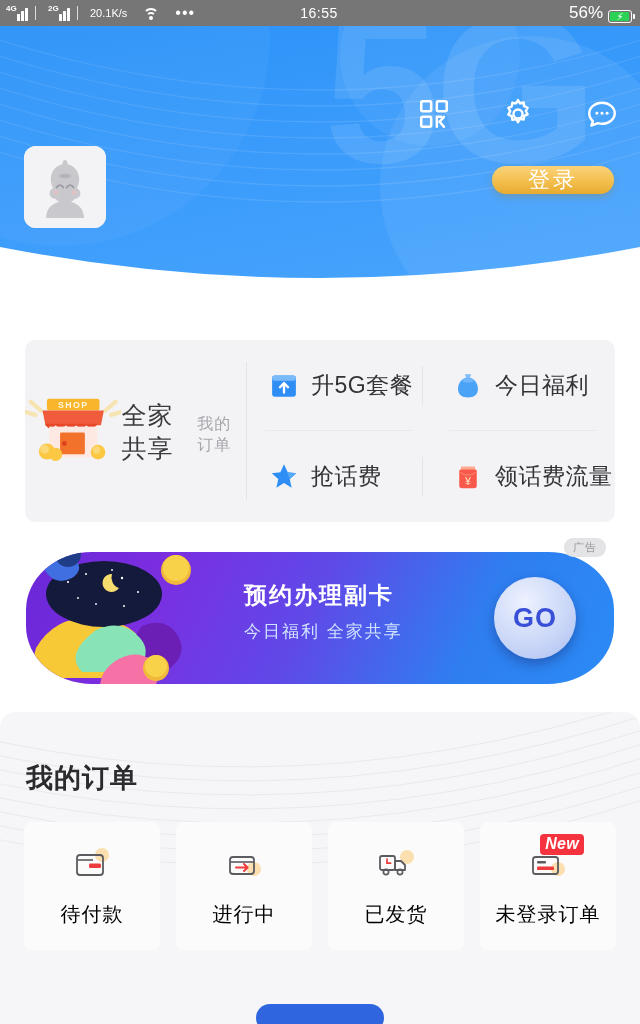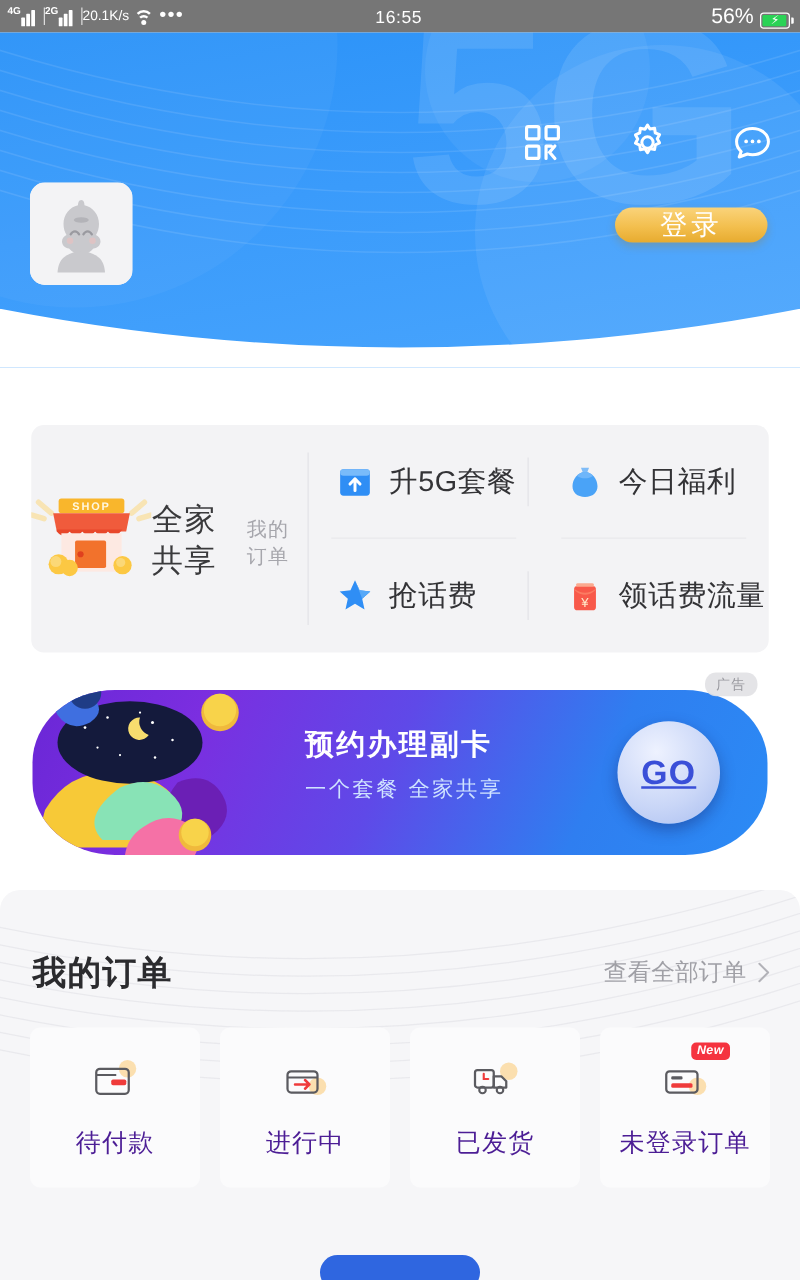--- a/index.html
+++ b/index.html
@@ -9,21 +9,21 @@
     background: #ffffff; overflow: hidden;
   }
   .screen { position: relative; width: 640px; height: 1024px; overflow: hidden; background:#fff; }
 
   
   .statusbar {
     position: absolute; top: 0; left: 0; width: 640px; height: 26px;
     background: #767676; color: #ffffff;
     display: flex; align-items: center; font-size: 17px;
   }
-  .sb-left { display: flex; align-items: center; gap: 4px; padding-left: 6px; flex: 1; }
+  .sb-left { display: flex; align-items: center; gap: 16px; padding-left: 6px; flex: 1; }
   .sb-center { flex: 0 0 auto; font-size: 14px; letter-spacing: .5px; }
   .sb-right { display: flex; align-items: flex-end; justify-content: flex-end; gap: 5px; padding-right: 8px; flex: 1; font-size: 17px; }
   .sig { display: inline-flex; align-items: flex-end; gap: 1px; height: 15px; position: relative; padding-left: 11px; }
   .sig span { display:block; width: 3px; background: #fff; border-radius: .5px; }
   .sig span:nth-child(1){height:4px} .sig span:nth-child(2){height:7px}
   .sig span:nth-child(3){height:10px} .sig span:nth-child(4){height:13px}
   .sig .g { position:absolute; left:0; top:-1px; font-size:8px; line-height:8px; font-weight:bold; }
   .sig::after { content:""; position:absolute; right:-4px; top:0; width:1px; height:14px; background:rgba(255,255,255,.75); }
   .netspeed { font-size: 11px; }
   .wifi { position: relative; width: 16px; height: 13px; }
@@ -104,43 +104,43 @@
   }
   .bnr-text { position:absolute; left: 218px; top: 28px; }
   .bnr-title { color:#fff; font-size: 23px; font-weight: bold; letter-spacing: 2px; }
   .bnr-sub { color:#cfe3ff; font-size: 17px; letter-spacing: 2px; margin-top: 9px; }
   .go-btn {
     position:absolute; right: 38px; top: 50%; transform: translateY(-50%);
     width: 82px; height: 82px; border-radius:50%;
     background: radial-gradient(circle at 38% 30%, #eef2ff 0%, #c9d6f7 58%, #a8bdf0 100%);
     box-shadow: 0 5px 12px rgba(20,20,80,.35);
     display:flex; align-items:center; justify-content:center;
-    color:#3a4fd8; font-size: 27px; font-weight:bold; letter-spacing:1px; cursor:pointer;text-decoration:underline;
+    color:#3a4fd8; font-size: 27px; font-weight:bold; letter-spacing:1px; cursor:pointer;
   }
   .bnr-art { position:absolute; left: 0; top: 0; width: 200px; height: 132px; }
 
   
   .orders {
     position:absolute; left:0; top: 712px; width:640px; height: 312px;
     background:#f6f6f8; border-radius: 16px 16px 0 0; overflow:hidden;
   }
   .ord-arcs { position:absolute; inset:0; }
   .ord-head { position:absolute; left: 26px; right: 22px; top: 48px; display:flex; align-items:center; justify-content:space-between; }
   .ord-title { font-size: 27px; color:#2b2b2e; font-weight:bold; letter-spacing:1px; }
   .ord-more { display:flex; align-items:center; gap: 8px; color:#a0a0a6; font-size: 19px; cursor:pointer; }
   .ord-grid { position:absolute; left: 24px; right: 24px; top: 110px; display:flex; gap: 16px; }
   .ord-tile {
     flex:1; height: 128px; background:#fbfbfc; border-radius: 8px;
     display:flex; flex-direction:column; align-items:center; justify-content:center; gap: 16px; cursor:pointer; position:relative;
   }
-  .ord-label { font-size: 20px; color:#4c1d95; letter-spacing:1px; }
+  .ord-label { font-size: 20px; color:#000000; letter-spacing:1px; }
   .ord-ic { position:relative; width: 48px; height: 40px; display:flex; align-items:center; justify-content:center; }
   .new-badge {
     position:absolute; right: -12px; top: -11px; background:#f5333f; color:#fff;
-    font-size: 10px; font-weight:bold; padding: 1px 5px 2px; border-radius: 4px;
+    font-size: 16px; font-weight:bold; padding: 1px 5px 2px; border-radius: 4px;
     font-style: italic; letter-spacing:.3px;
   }
   .bottom-pill {
     position:absolute; left: 50%; transform: translateX(-50%); bottom: -8px;
     width: 128px; height: 28px; border-radius: 14px; background:#2f66e0;
   }
 </style>
 </head>
 <body>
 
@@ -354,21 +354,21 @@
           <ellipse cx="130" cy="116" rx="13" ry="13"></ellipse>
             <ellipse cx="130" cy="114" rx="11" ry="11" fill="#f8d34a"></ellipse>
         </g>
         <g fill="#fff" opacity=".8">
           <circle cx="8" cy="20" r="1.6"></circle>
             <circle cx="6" cy="108" r="1.6"></circle>
         </g>
       </svg>
       <div class="bnr-text">
         <div class="bnr-title">预约办理副卡</div>
-        <div class="bnr-sub">一个套餐  全家共享</div>
+        <div class="bnr-sub">今日福利  全家共享</div>
       </div>
       <div class="go-btn">GO</div>
     </div>
   </div>
 
   <div class="orders">
     <svg class="ord-arcs" viewBox="0 0 640 312" preserveAspectRatio="none">
       <g fill="none" stroke="#dedee3" stroke-opacity="0.55" stroke-width="1">
         <path d="M-90,8 Q300,118 700,-30"></path>
           <path d="M-90,22 Q300,132 700,-16"></path>
@@ -376,26 +376,20 @@
           <path d="M-90,50 Q300,160 700,12"></path>
         <path d="M-90,64 Q300,174 700,26"></path>
           <path d="M-90,78 Q300,188 700,40"></path>
         <path d="M-90,92 Q300,202 700,54"></path>
           <path d="M-90,106 Q300,216 700,68"></path>
       </g>
     </svg>
 
     <div class="ord-head">
       <div class="ord-title">我的订单</div>
-      <div class="ord-more">
-        <span>查看全部订单</span>
-        <svg width="13" height="20" viewBox="0 0 12 20">
-          <path d="M2 3l7 7-7 7" fill="none" stroke="#b2b2b8" stroke-width="1.6" stroke-linecap="round" stroke-linejoin="round"></path>
-        </svg>
-      </div>
     </div>
 
     <div class="ord-grid">
       <div class="ord-tile">
         <div class="ord-ic">
           <svg width="44" height="38" viewBox="0 0 44 38">
             <circle cx="32" cy="9" r="7" fill="#fbdca6" opacity=".9"></circle>
             <rect x="7" y="9" width="26" height="20" rx="3" fill="none" stroke="#5b5b60" stroke-width="1.8"></rect>
             <path d="M7 14h16" stroke="#5b5b60" stroke-width="1.6"></path>
             <rect x="19" y="17.5" width="12" height="4.6" rx="1.4" fill="#ef3b3b"></rect>

